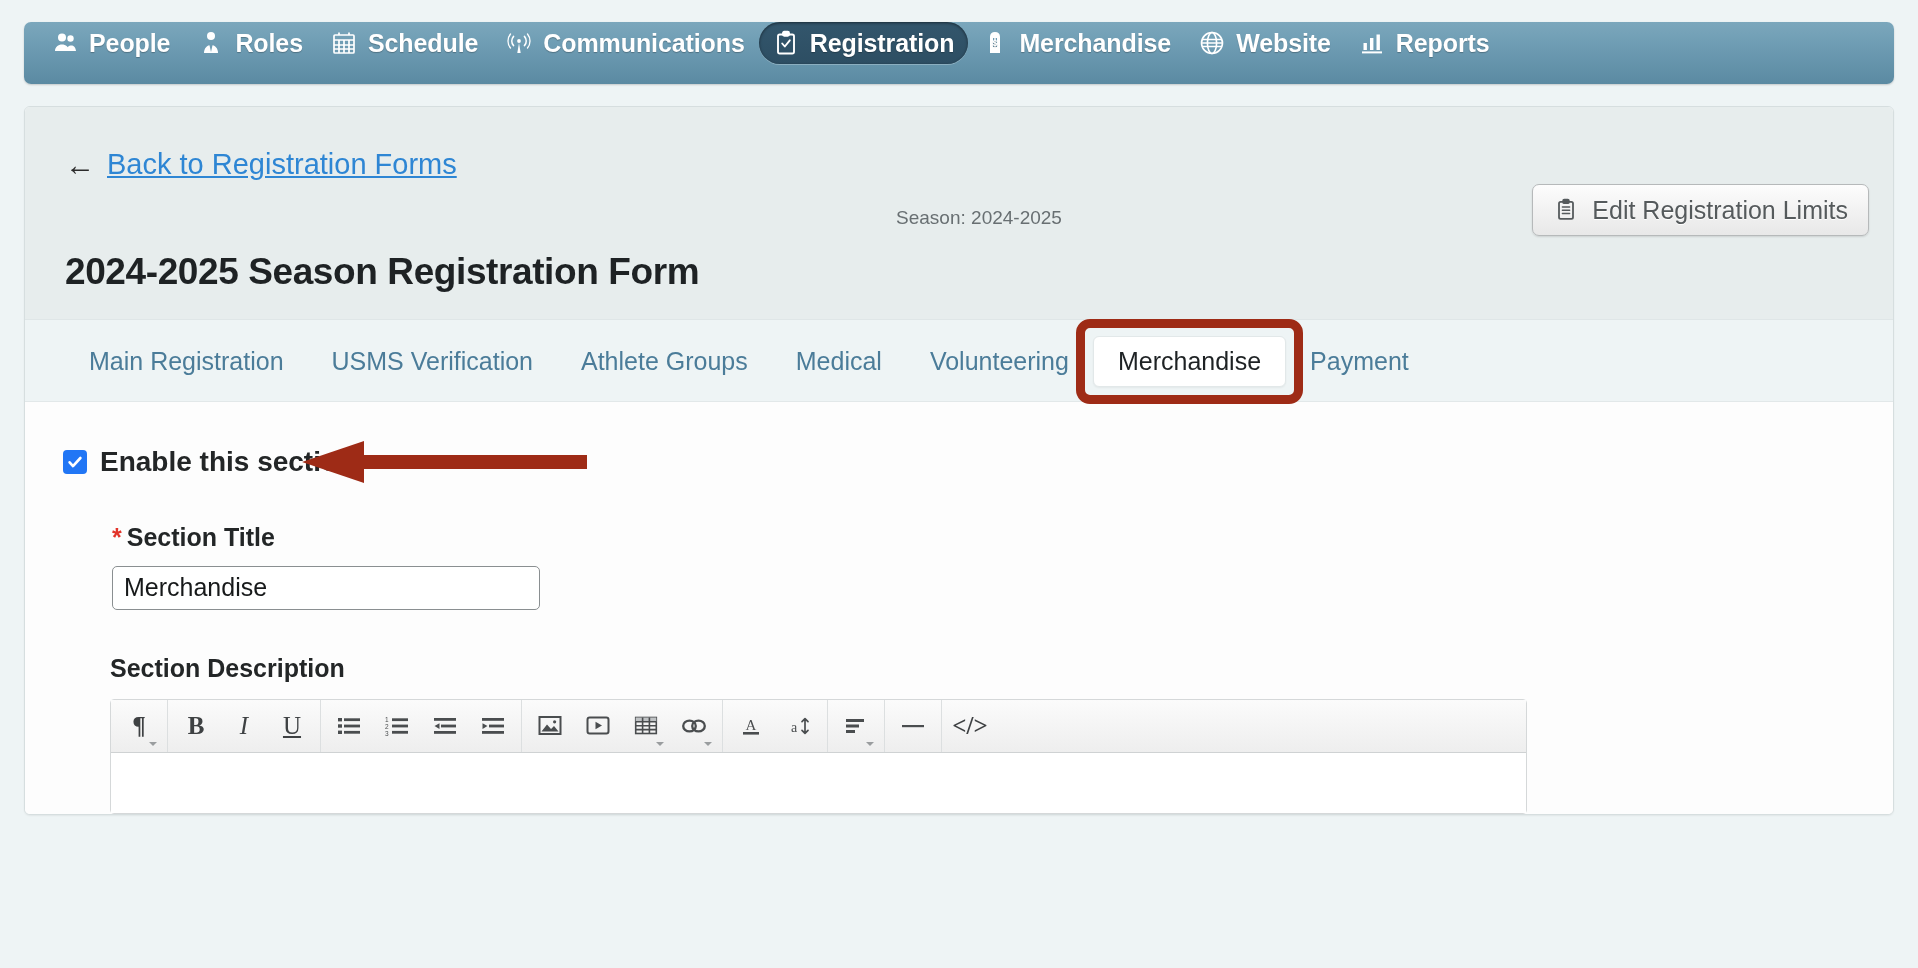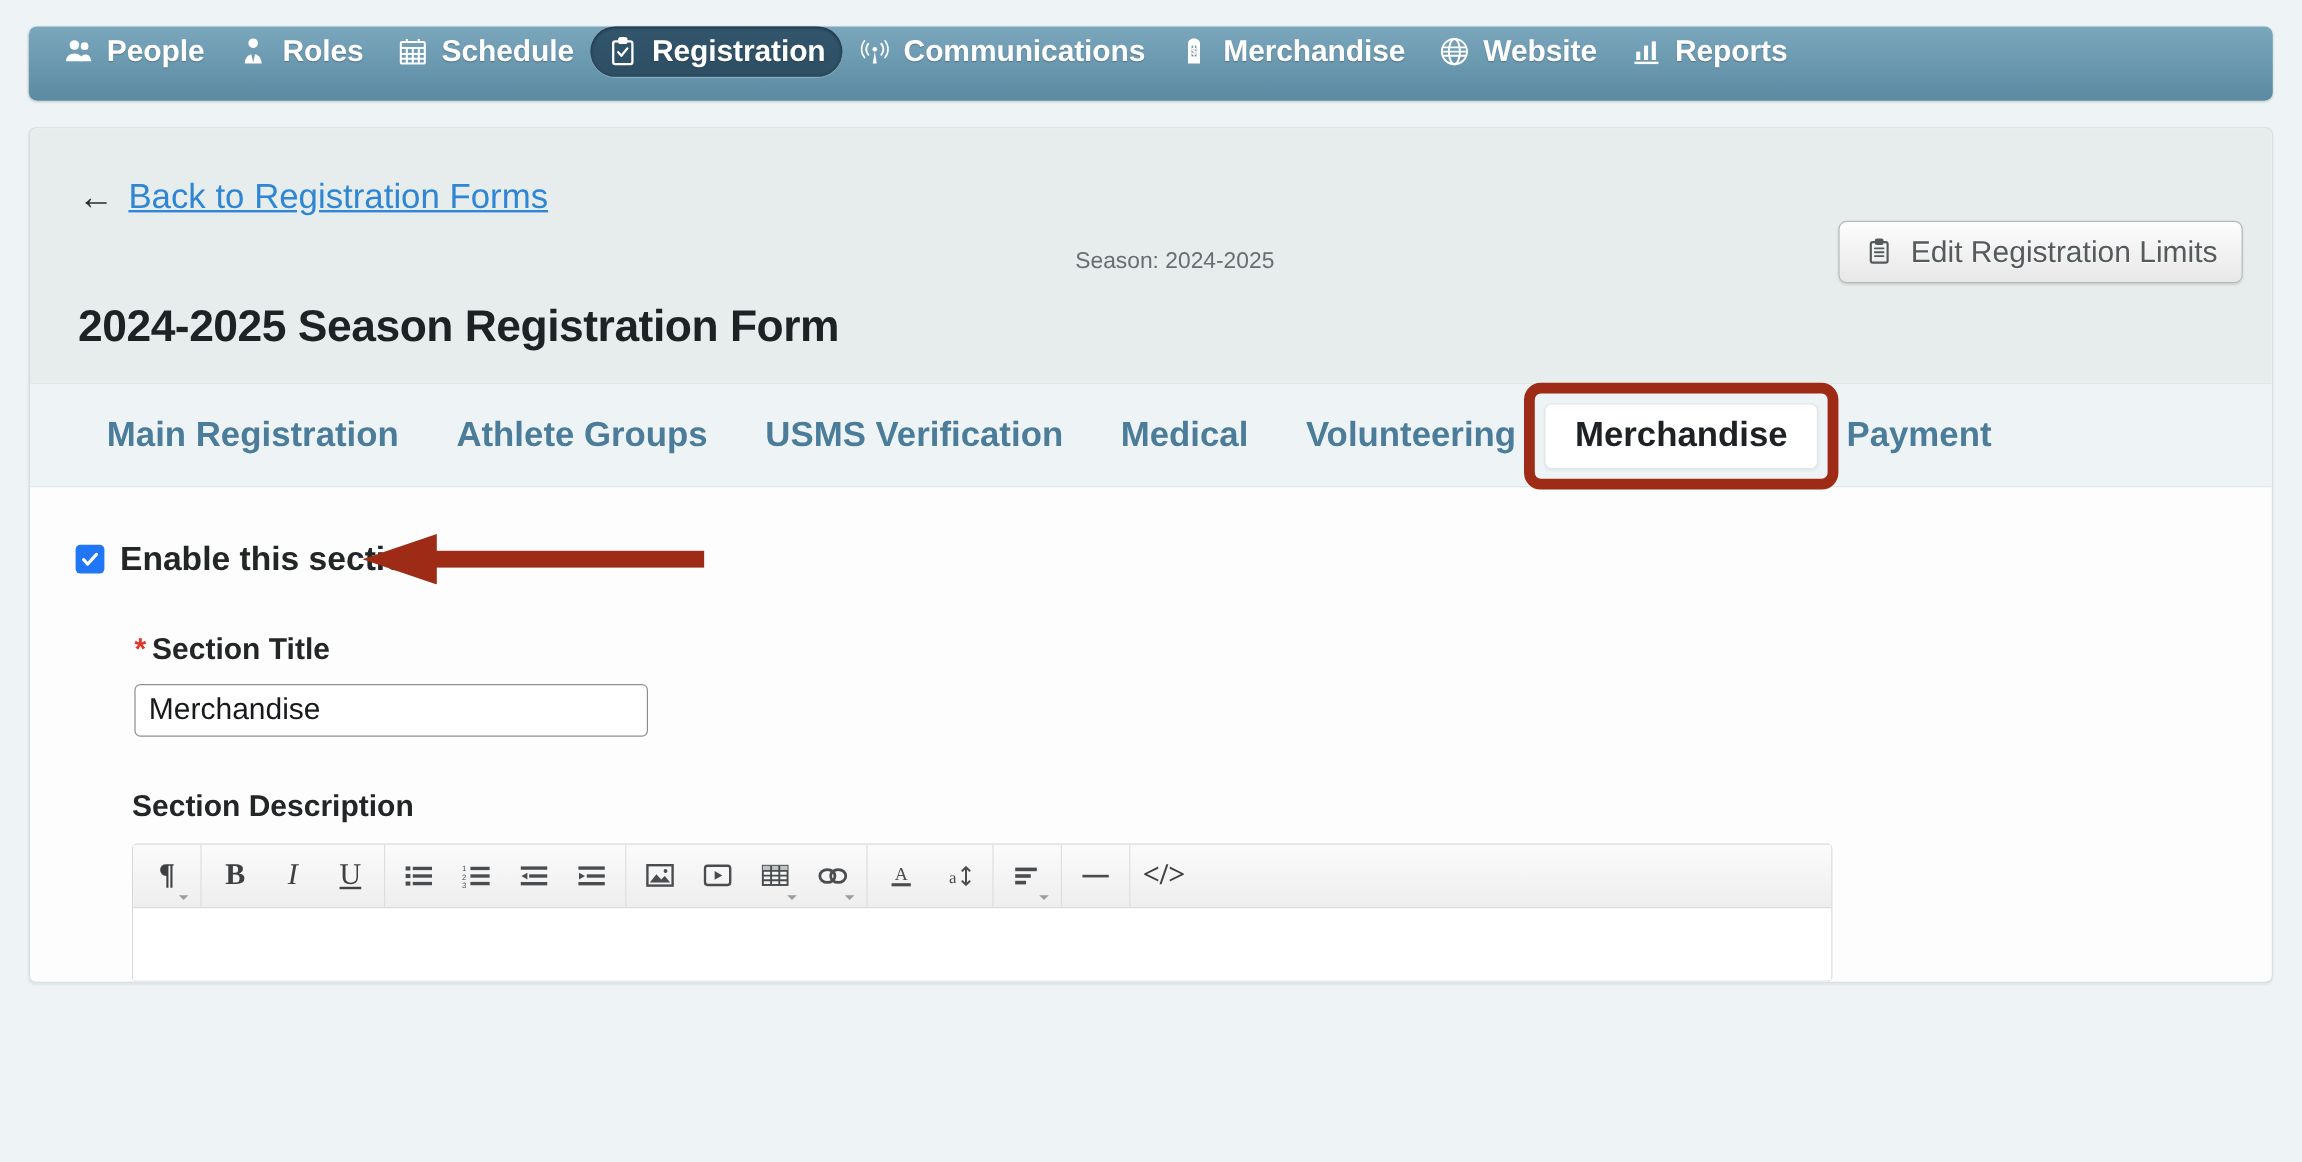--- a/index.html
+++ b/index.html
@@ -140,22 +140,22 @@
   .tabs-bar {
     background: #eef4f5;
     border-top: 1px solid #dfe6e7;
     padding: 16px 40px 14px 40px;
     display: flex;
     flex-wrap: wrap;
     align-items: center;
     row-gap: 6px;
   }
   .tab {
-    font-size: 29px;
-    font-weight: bold;
+    font-size: 25px;
+    font-weight: normal;
     color: #4b7c99;
     padding: 10px 24px;
     white-space: nowrap;
     cursor: pointer;
     border-radius: 6px;
   }
   .tab.active {
     background: #ffffff;
     border: 1px solid #e2e8e9;
     color: #1e2224;
@@ -329,43 +329,43 @@
     <div class="nav-item">
       <span class="nav-icon">
         <svg width="26" height="26" viewBox="0 0 26 26" fill="none" stroke="#fff" stroke-width="1.7">
           <rect x="3" y="5" width="20" height="18" rx="1"></rect>
           <path d="M3 10h20M8 5V2.5M18 5V2.5M8 10v13M13 10v13M18 10v13M3 15h20M3 19h20"></path>
         </svg>
       </span>
       <span>Schedule</span>
     </div>
 
-    <div class="nav-item active">
-      <span class="nav-icon">
-        <svg width="26" height="26" viewBox="0 0 26 26" fill="none" stroke="#fff" stroke-width="1.9">
-          <rect x="5" y="4.5" width="16" height="19" rx="1.8"></rect>
-          <rect x="10" y="1.8" width="6" height="4" rx="1.2" fill="#fff"></rect>
-          <path d="M9.2 13.5l2.6 3 5-6.2" stroke-linecap="round" stroke-linejoin="round"></path>
-        </svg>
-      </span>
-      <span>Registration</span>
-    </div>
-
     <div class="nav-item">
       <span class="nav-icon">
         <svg width="26" height="26" viewBox="0 0 26 26" fill="none" stroke="#fff" stroke-width="1.7">
           <path d="M7.5 6.5a7 7 0 0 0 0 9M18.5 6.5a7 7 0 0 1 0 9" stroke-linecap="round"></path>
           <path d="M4.5 4a11 11 0 0 0 0 14M21.5 4a11 11 0 0 1 0 14" stroke-linecap="round" stroke-width="1.3"></path>
           <circle cx="13" cy="11" r="1.9" fill="#fff" stroke="none"></circle>
           <path d="M11.3 23l1.7-10 1.7 10z" fill="#fff" stroke="none"></path>
         </svg>
       </span>
       <span>Communications</span>
     </div>
 
+    <div class="nav-item active">
+      <span class="nav-icon">
+        <svg width="26" height="26" viewBox="0 0 26 26" fill="none" stroke="#fff" stroke-width="1.9">
+          <rect x="5" y="4.5" width="16" height="19" rx="1.8"></rect>
+          <rect x="10" y="1.8" width="6" height="4" rx="1.2" fill="#fff"></rect>
+          <path d="M9.2 13.5l2.6 3 5-6.2" stroke-linecap="round" stroke-linejoin="round"></path>
+        </svg>
+      </span>
+      <span>Registration</span>
+    </div>
+
     <div class="nav-item">
       <span class="nav-icon">
         <svg width="26" height="26" viewBox="0 0 26 26" fill="#fff">
           <path d="M8 6.5c0-2.6 1.8-4.5 5-4.5s5 1.9 5 4.5V23H8z"></path>
           <rect x="11" y="8" width="4" height="9" fill="#6e9cb3"></rect>
           <path d="M13 7v11" stroke="#fff" stroke-width="1.4"></path>
           <text x="13" y="15.5" font-size="9" text-anchor="middle" fill="#fff" font-family="Liberation Sans, sans-serif">$</text>
         </svg>
       </span>
       <span>Merchandise</span>
@@ -417,22 +417,22 @@
           <path d="M8.4 9h7.2M8.4 12.2h7.2M8.4 15.4h7.2" stroke-width="1.5" stroke-linecap="round"></path>
         </svg>
       </span>
       <span>Edit Registration Limits</span>
     </div>
   </div>
 
   <div class="tabs-bar">
 
     <div class="tab">Main Registration</div>
+    <div class="tab">USMS Verification</div>
     <div class="tab">Athlete Groups</div>
-    <div class="tab">USMS Verification</div>
     <div class="tab">Medical</div>
     <div class="tab">Volunteering</div>
 
     <div class="tab-wrap">
       <div class="tab active">Merchandise</div>
       <div class="annot-box"></div>
     </div>
 
     <div class="tab">Payment</div>
   </div>

